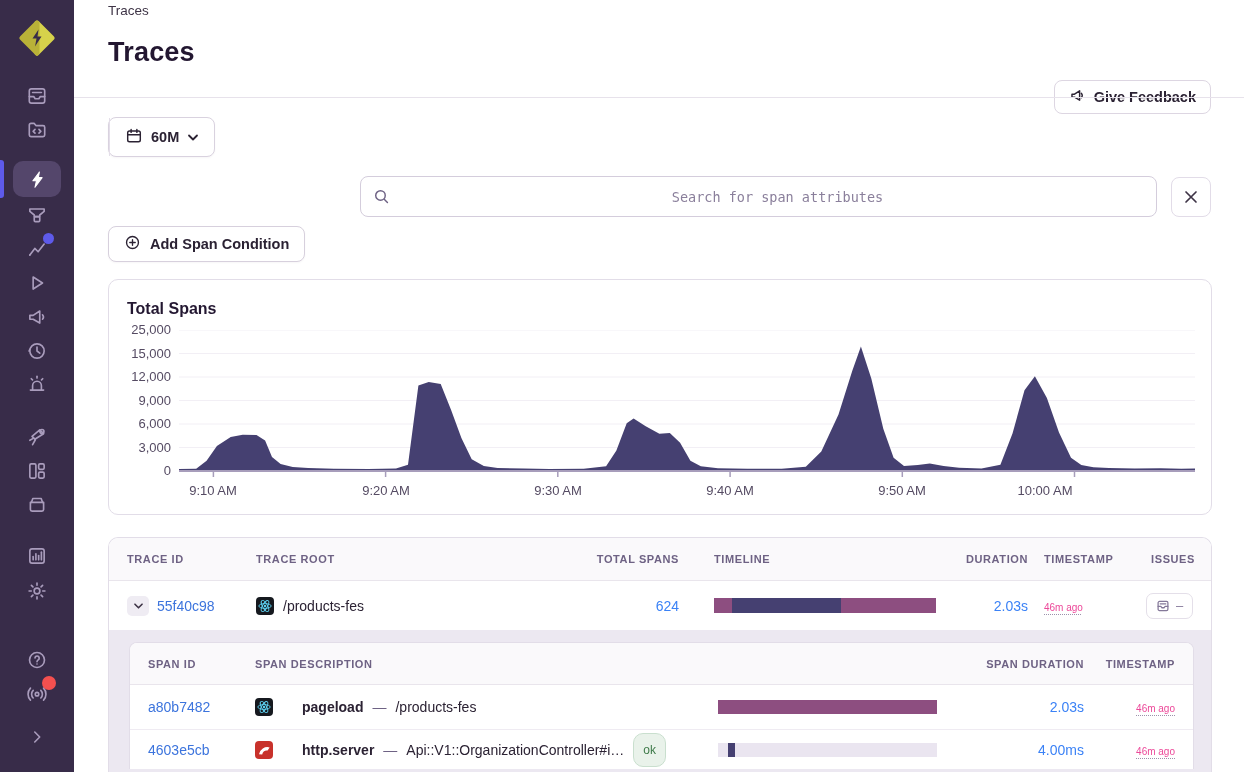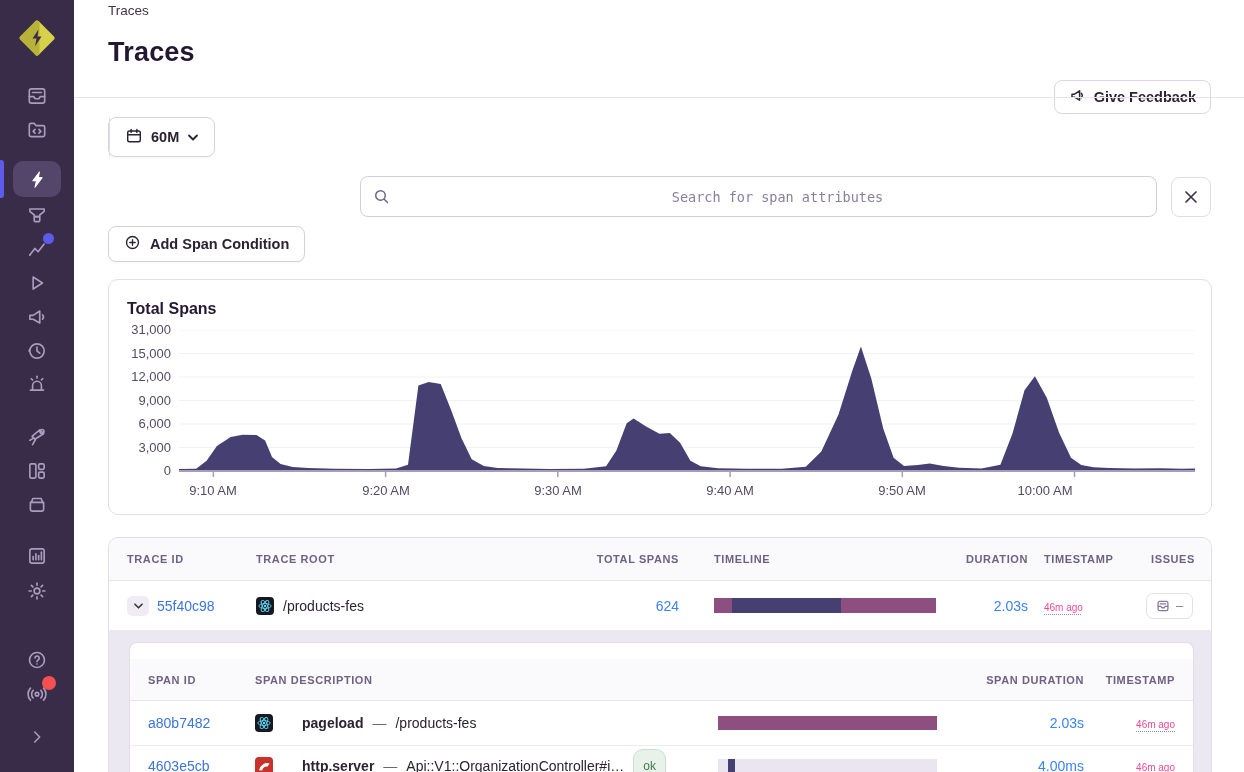--- a/index.html
+++ b/index.html
@@ -65,21 +65,21 @@
   .proj-icon { width:18px; height:18px; border-radius:4px; flex:0 0 18px; }
   .num { font-size:14px; color:#3b82f6; }
   .bar { position:relative; height:15px; width:222px; overflow:hidden; }
   .ts-link { font-size:10px; color:#ec4899; text-decoration:underline dotted #9C92AB; text-underline-offset:3px; cursor:pointer; }
   .issues-btn { width:47px; height:26px; border:1px solid #E4DFE9; border-radius:7px; background:#fff; display:flex; align-items:center; justify-content:center; gap:6px; color:#847899; font-size:13px; cursor:pointer; }
 
   
   .expanded { background:#ECE8F1; padding:12px 19px 0 20px; height:143px; }
   .spans-table { width:1065px; background:#fff; border:1px solid #E2DDE8; border-bottom:none; border-radius:8px 8px 0 0; overflow:hidden; }
   .s-grid { display:grid; grid-template-columns:107px 445px 18px 220px 146px 16px 75px; padding:0 20px 0 18px; align-items:center; }
-  .s-head { height:42px; background:#FAF9FB; border-bottom:1px solid #E9E5EC;margin-top:16px; }
+  .s-head { height:42px; background:#FAF9FB; border-bottom:1px solid #E9E5EC; }
   .s-row { height:44px; }
   .s-row + .s-row { border-top:1px solid #EFEBF2; height:40px; }
   .cell-desc { display:flex; align-items:center; gap:9px; font-size:14px; color:#2B2233; min-width:0; }
   .op { font-weight:700; white-space:nowrap;margin-left:20px; }
   .dash { color:#6E6284; }
   .desc-text { white-space:nowrap; overflow:hidden; }
   .ok-badge { flex:0 0 auto; height:20px; padding:16px 9px; border-radius:10px; background:#E9F2EA; border:1px solid #C9DFCE; color:#3E7A49; font-size:12px; display:flex; align-items:center; }
   .sbar { position:relative; height:14px; width:219px; overflow:hidden; }
   .sbar.track { background:#EAE5F0; }
 </style>
@@ -279,21 +279,21 @@
 
     <section class="chart-panel">
       <div class="chart-title">Total Spans</div>
       <div class="ylabels" id="ylabels">
           <div class="ylab" style="top:183px">0</div>
           <div class="ylab" style="top:160px">3,000</div>
           <div class="ylab" style="top:136px">6,000</div>
           <div class="ylab" style="top:113px">9,000</div>
           <div class="ylab" style="top:89px">12,000</div>
           <div class="ylab" style="top:66px">15,000</div>
-          <div class="ylab" style="top:42px">31,000</div>
+          <div class="ylab" style="top:42px">25,000</div>
         </div>
       <svg class="plot" id="spans-svg" viewBox="0 0 1016 148" preserveAspectRatio="none">
           <line x1="0" x2="1016" y1="117.5" y2="117.5" stroke="#F2EFF5" stroke-width="1"></line>
           <line x1="0" x2="1016" y1="94.0" y2="94.0" stroke="#F2EFF5" stroke-width="1"></line>
           <line x1="0" x2="1016" y1="70.5" y2="70.5" stroke="#F2EFF5" stroke-width="1"></line>
           <line x1="0" x2="1016" y1="47.0" y2="47.0" stroke="#F2EFF5" stroke-width="1"></line>
           <line x1="0" x2="1016" y1="23.5" y2="23.5" stroke="#F2EFF5" stroke-width="1"></line>
           <line x1="0" x2="1016" y1="0.0" y2="0.0" stroke="#F2EFF5" stroke-width="1"></line>
           <polygon points="0,141 0.0,139.0 17.2,138.7 27.6,130.8 37.9,115.9 51.7,106.9 63.7,104.8 77.5,105.1 86.1,110.5 93.0,126.9 101.6,133.9 113.7,136.9 129.2,138.0 155.0,138.8 189.4,139.0 217.0,138.5 229.0,134.7 239.4,55.6 249.7,52.1 261.7,54.0 272.1,79.9 282.4,108.1 292.7,129.3 304.8,135.9 318.6,137.9 344.4,138.5 370.2,139.0 404.7,138.8 427.1,136.3 437.4,120.6 447.7,93.2 454.6,88.5 466.7,96.3 480.4,103.8 490.8,103.0 501.1,112.8 511.4,130.8 521.8,136.3 539.0,138.3 568.3,138.8 602.7,138.7 626.8,136.7 642.3,121.4 659.5,84.6 673.3,40.7 681.9,16.5 692.3,48.6 704.3,98.7 714.6,127.7 725.0,135.9 738.8,135.1 750.8,133.6 764.6,135.9 780.1,137.7 802.5,138.4 821.4,134.7 833.5,103.4 845.5,60.3 855.9,46.2 867.9,68.1 880.0,102.6 892.0,127.7 902.3,135.1 914.4,137.2 929.9,138.0 955.7,138.5 981.6,138.3 1002.2,138.7 1016.0,138.6 1016,141" fill="#454071"></polygon>
           <line x1="0" x2="1016" y1="141" y2="141" stroke="#A79DBB" stroke-width="2"></line>

